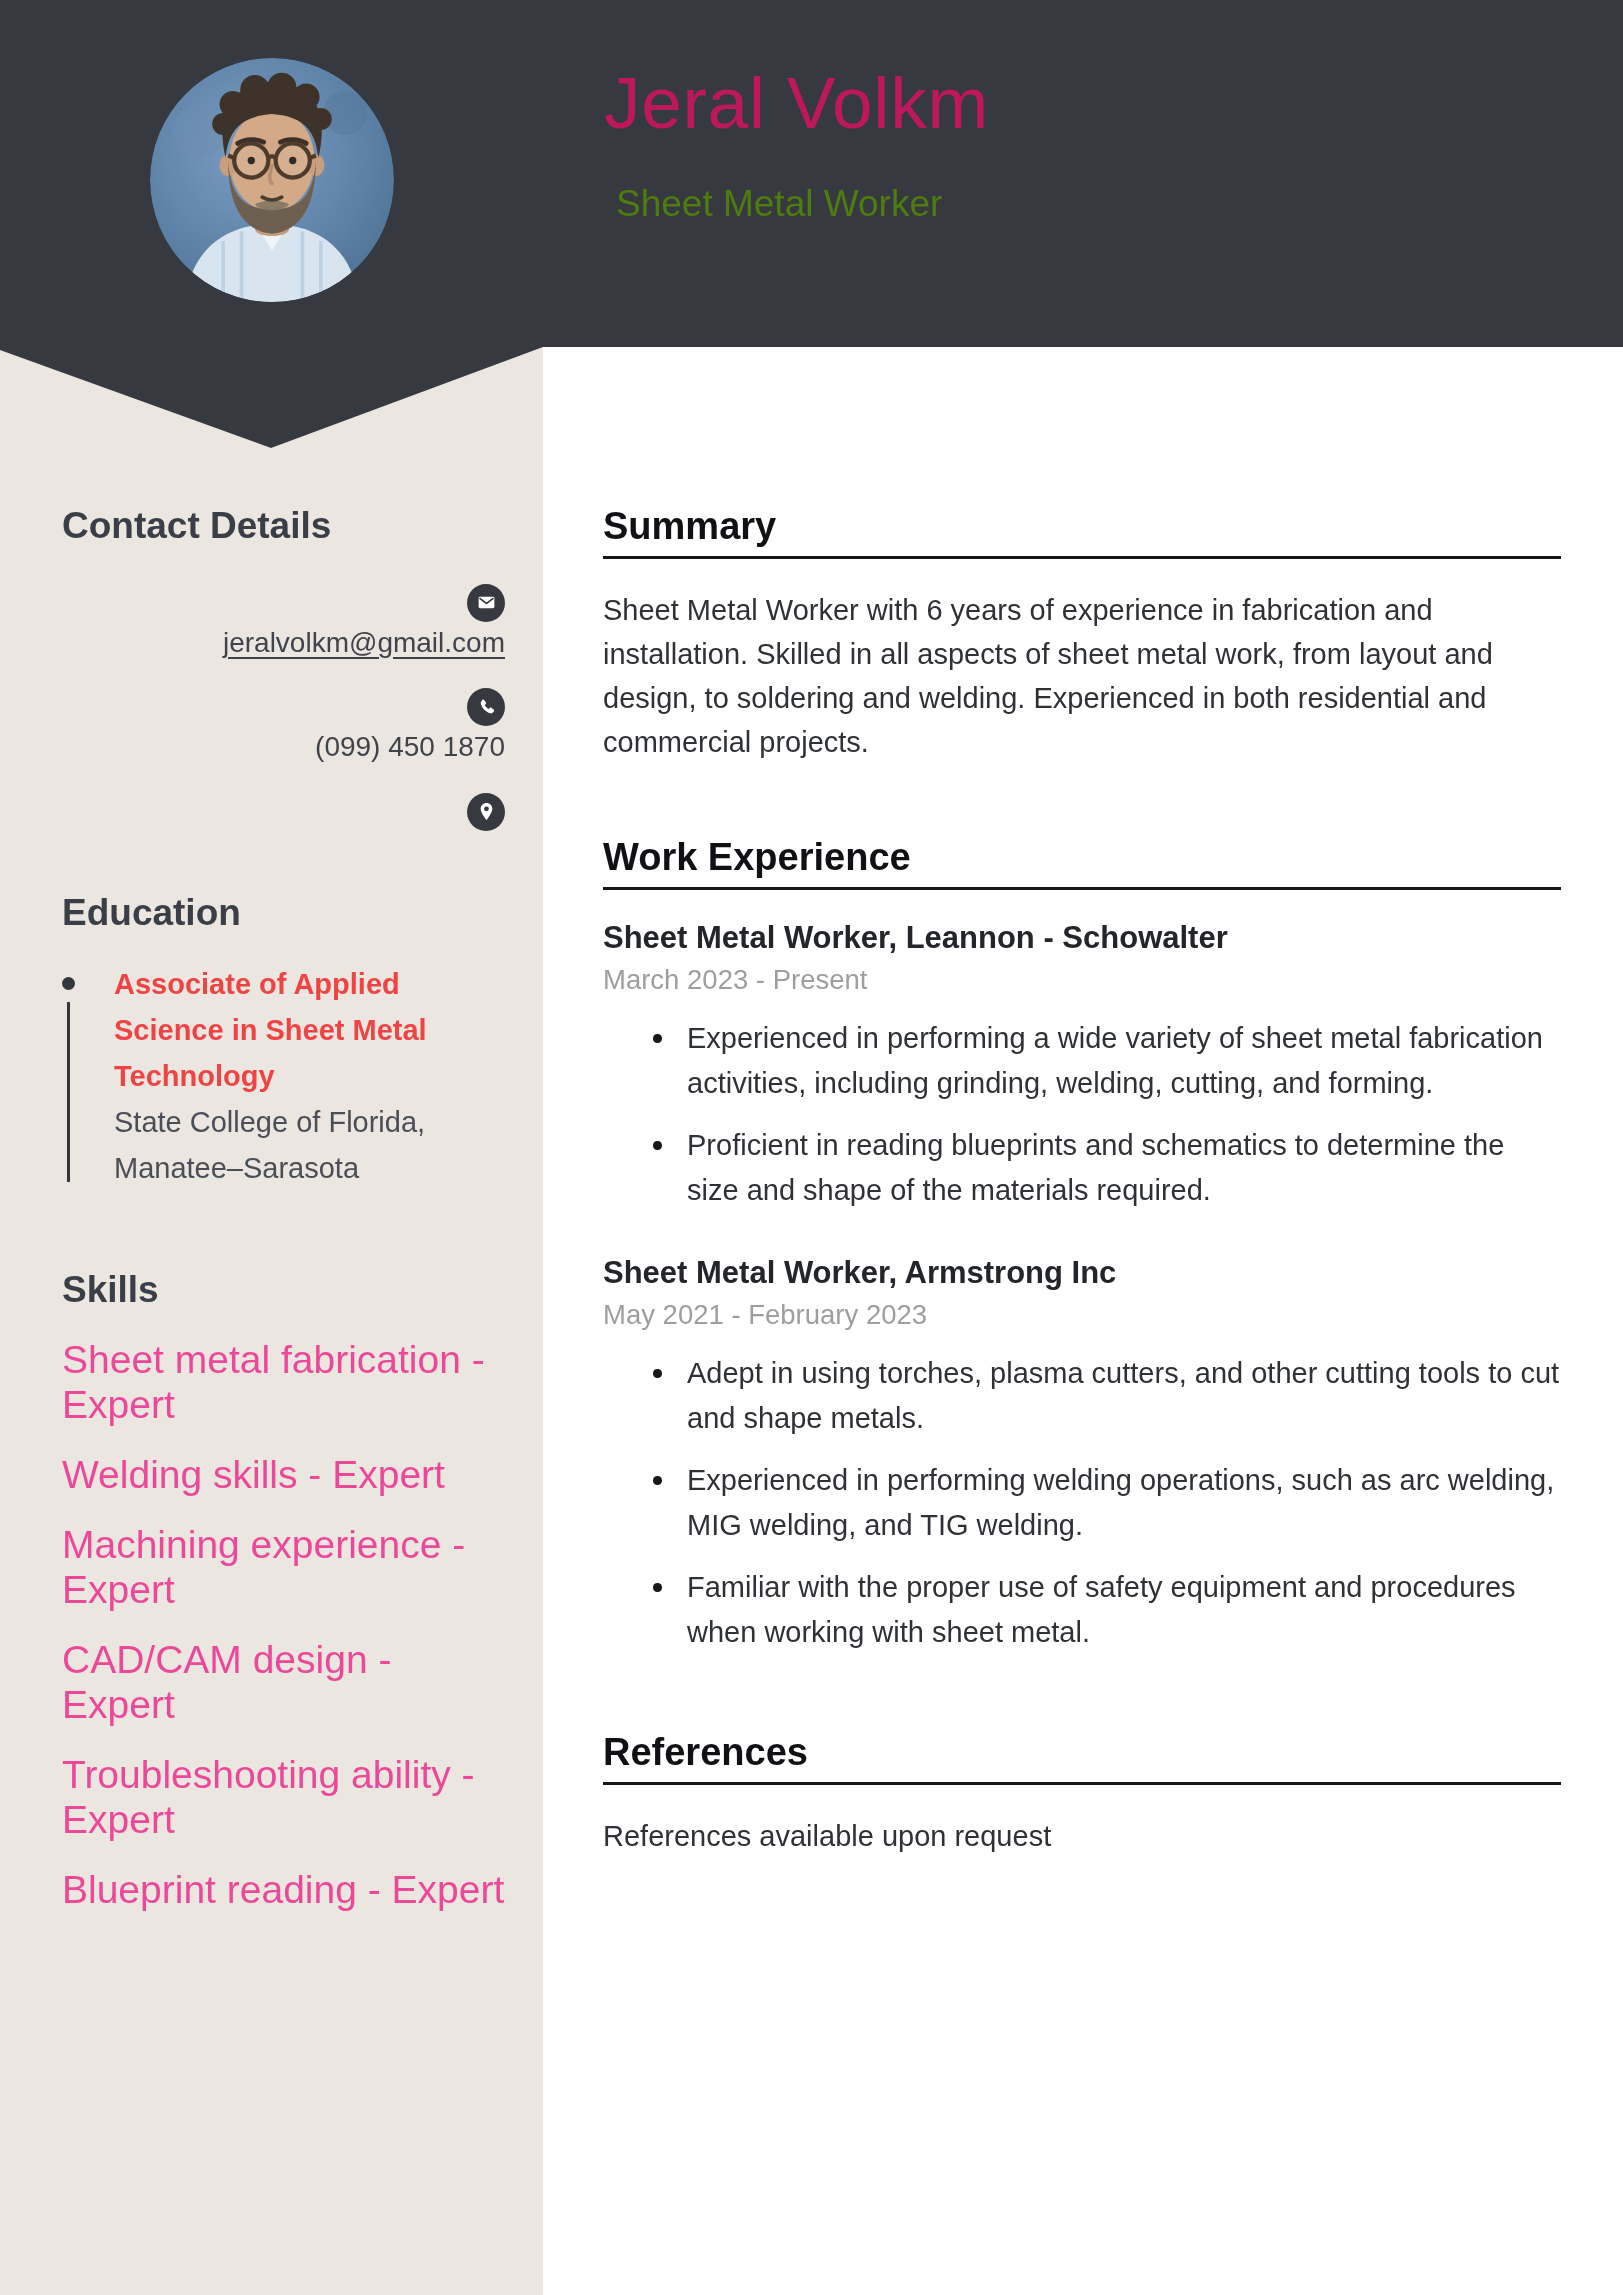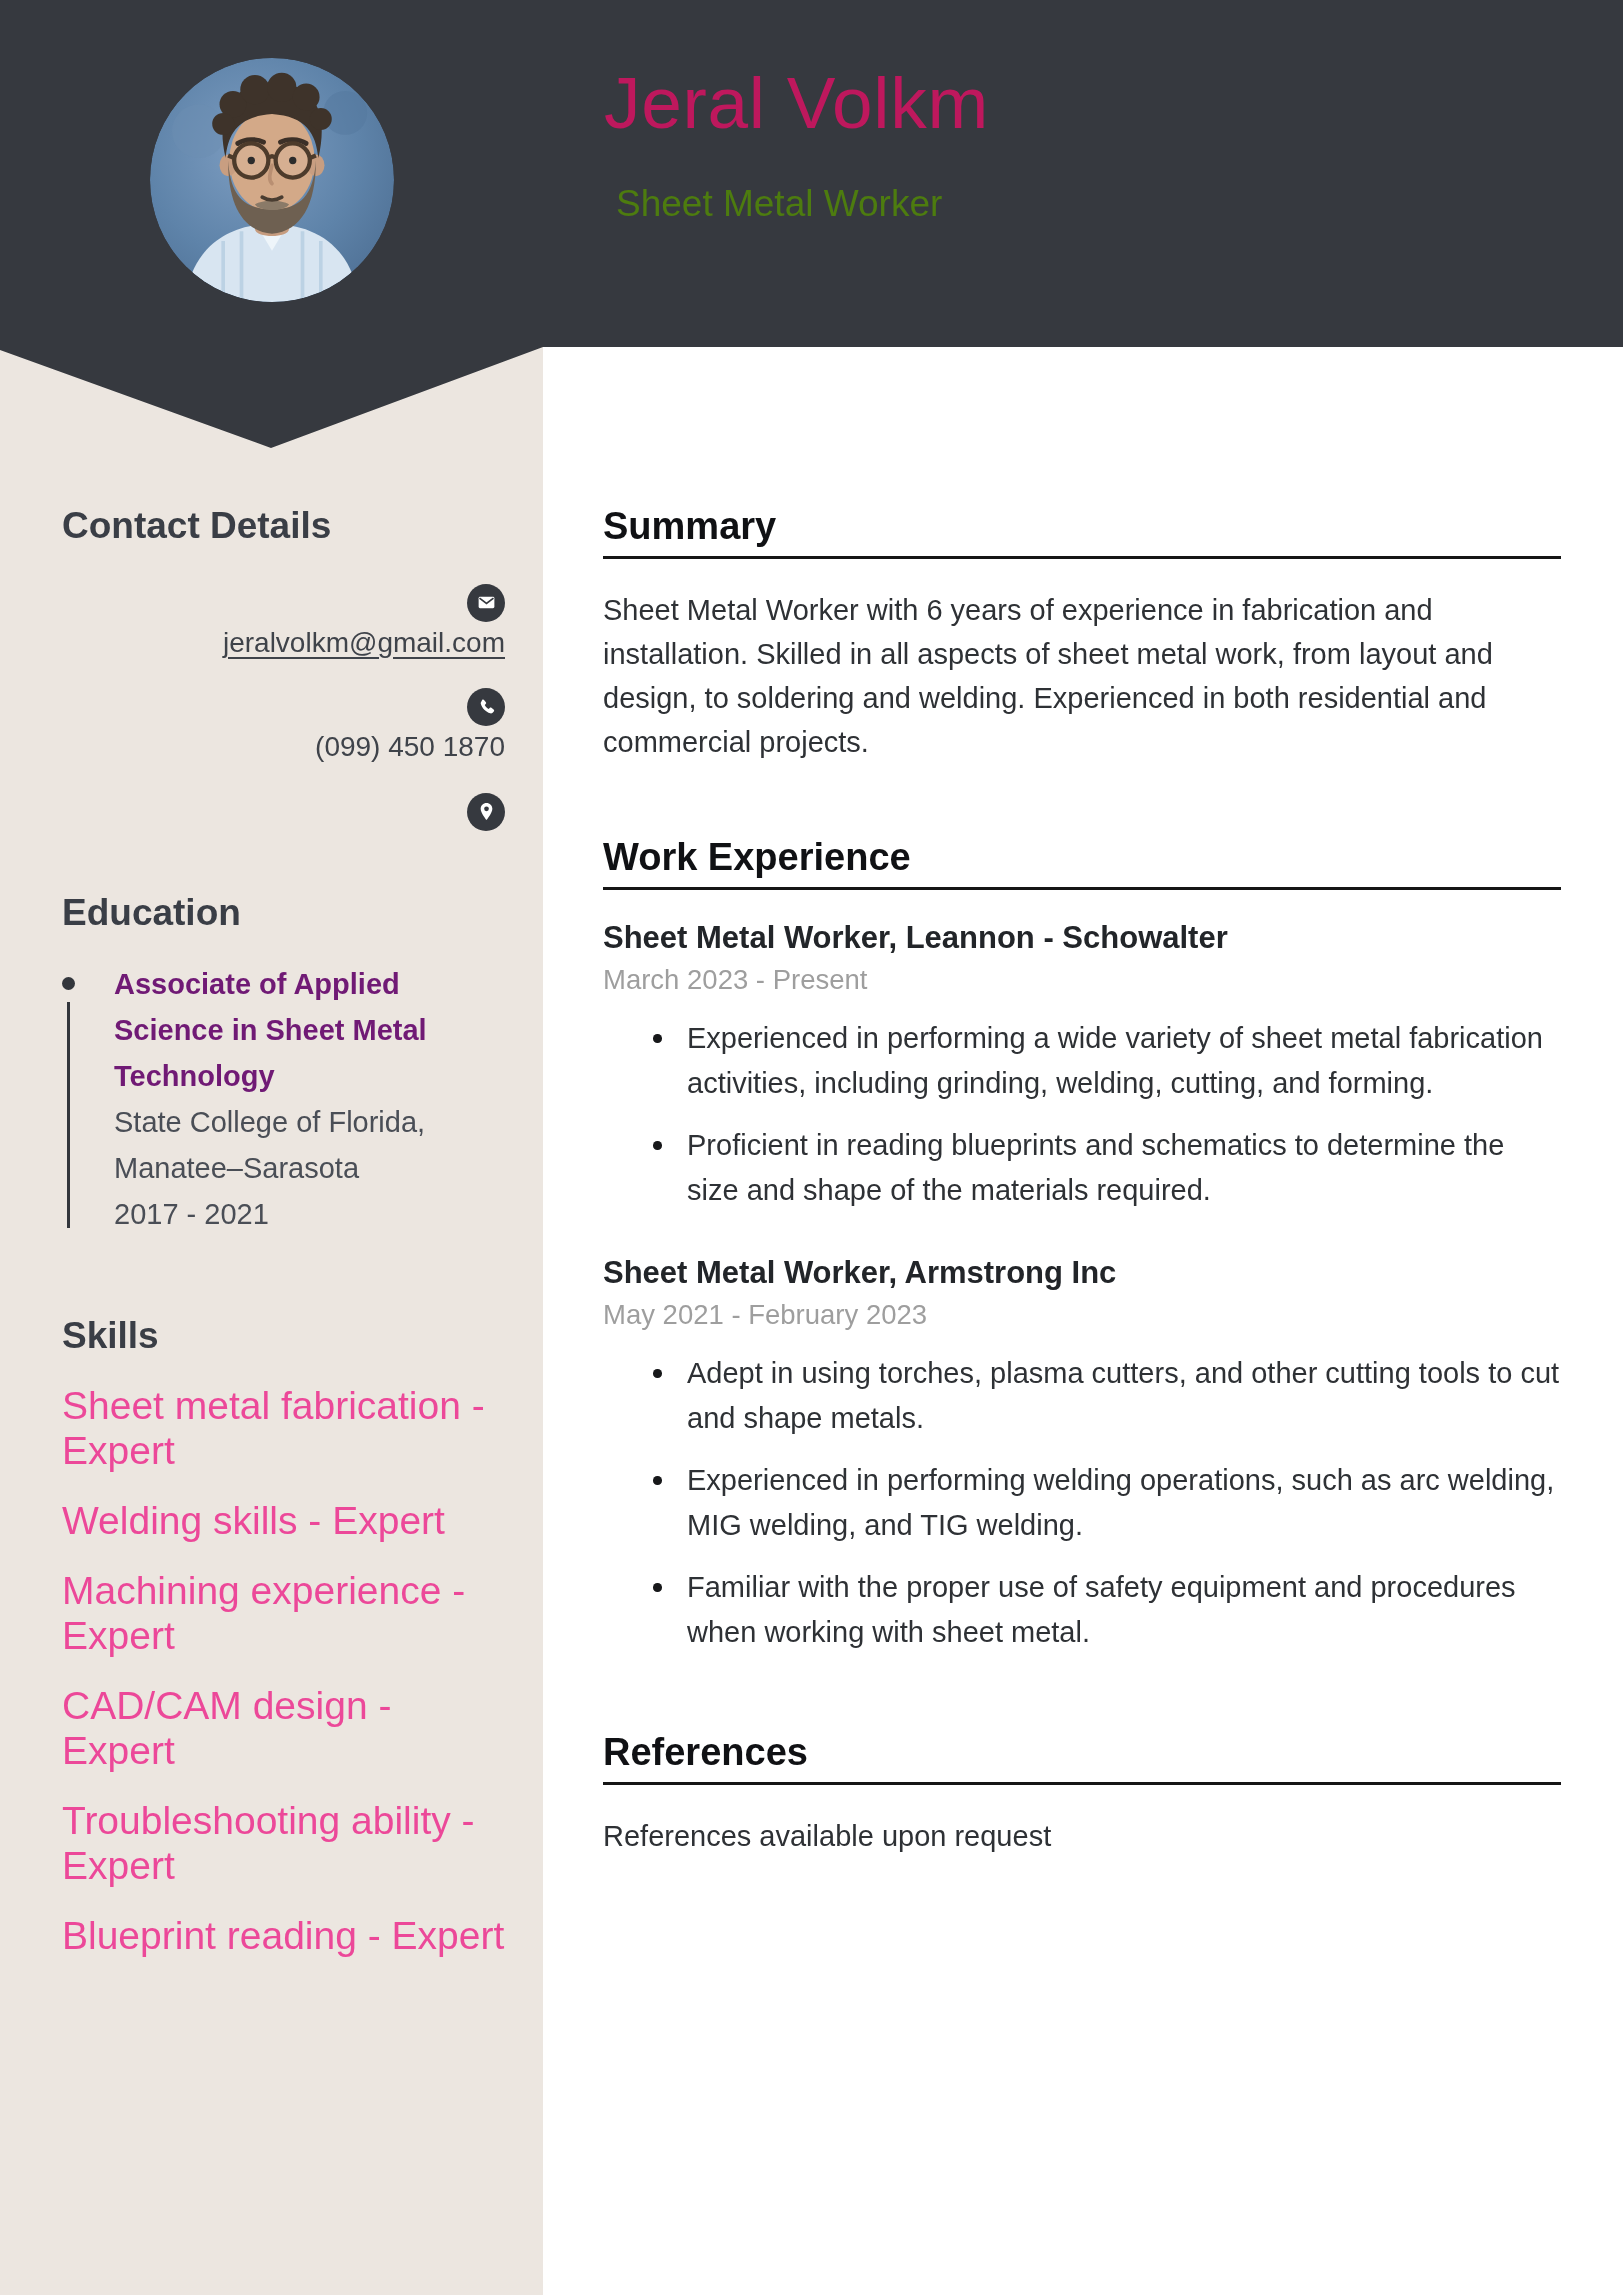--- a/index.html
+++ b/index.html
@@ -34,21 +34,21 @@
   .icon-circle svg{width:21px;height:21px;display:block;}
   .c-text{margin-left:31px;font-size:28px;line-height:42px;color:#3F434A;word-break:break-word;}
   a.c-text{text-decoration:underline;text-decoration-thickness:2px;text-underline-offset:4.6px;color:#3F434A;}
 
   .edu-sec{margin-top:60px;}
   .edu-sec .side-h2{margin-bottom:27.5px;}
   .edu-item{position:relative;padding-left:52px;font-size:29px;line-height:46px;color:#4A4E56;}
   .edu-item::before{content:"";position:absolute;left:0;top:15.7px;width:13px;height:13px;
                     border-radius:50%;background:#33363C;}
   .edu-item::after{content:"";position:absolute;left:5.2px;top:41px;bottom:9.2px;width:3.3px;background:#33363C;}
-  .edu-degree{font-weight:700;color:#701a75;}
+  .edu-degree{font-weight:700;color:#ef4444;}
 
   .skills-sec{margin-top:77px;}
   .skills-sec .side-h2{margin-bottom:26px;}
   .skills-list{list-style:none;margin:0;padding:0;}
   .skills-list li{font-size:39px;line-height:45px;color:#ec4899;margin-bottom:25px;}
 
   
   .main-content{position:absolute;left:543px;top:0;width:1080px;box-sizing:border-box;
                 padding:505px 62px 0 60px;z-index:1;}
   .main-h2{font-size:38px;font-weight:700;color:#101114;line-height:43px;margin:0 0 29px 0;
@@ -168,21 +168,20 @@
             </span>
           </div>
         </div>
     </section>
 
     <section class="edu-sec">
       <h2 class="side-h2">Education</h2>
       <div class="edu-item">
         <div class="edu-degree">Associate of Applied Science in Sheet Metal Technology</div>
         <div class="edu-school">State College of Florida, Manatee–Sarasota</div>
-        <div class="edu-years">2017 - 2021</div>
       </div>
     </section>
 
     <section class="skills-sec">
       <h2 class="side-h2">Skills</h2>
       <ul class="skills-list">
           <li>Sheet metal fabrication - Expert</li>
           <li>Welding skills - Expert</li>
           <li>Machining experience - Expert</li>
           <li>CAD/CAM design - Expert</li>

